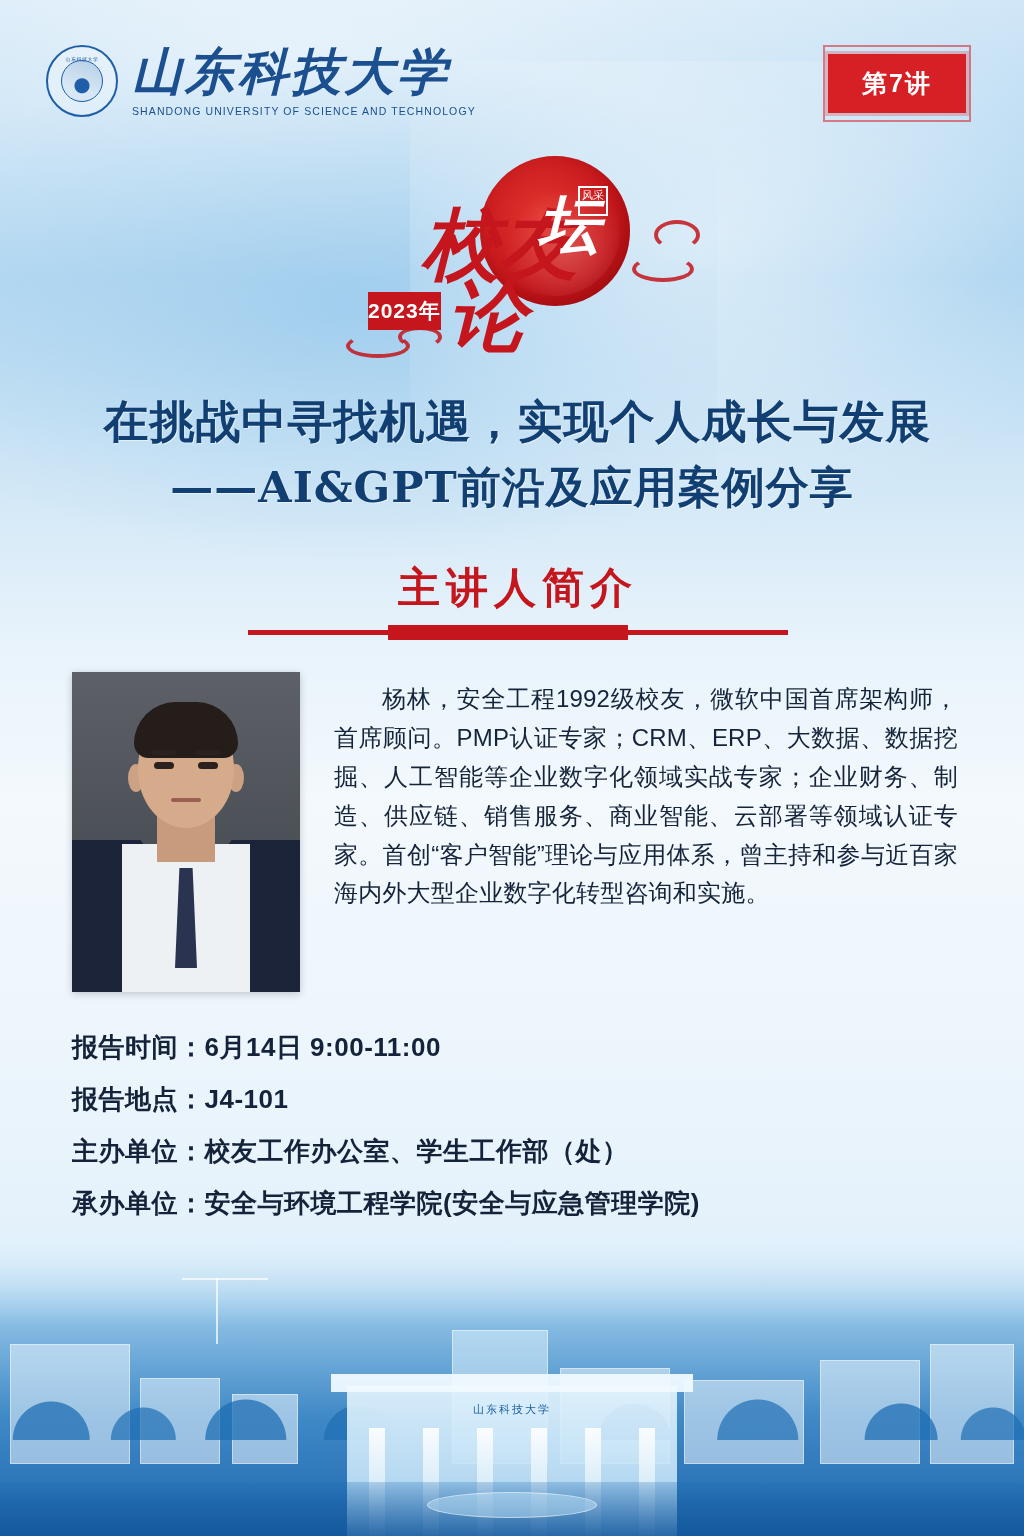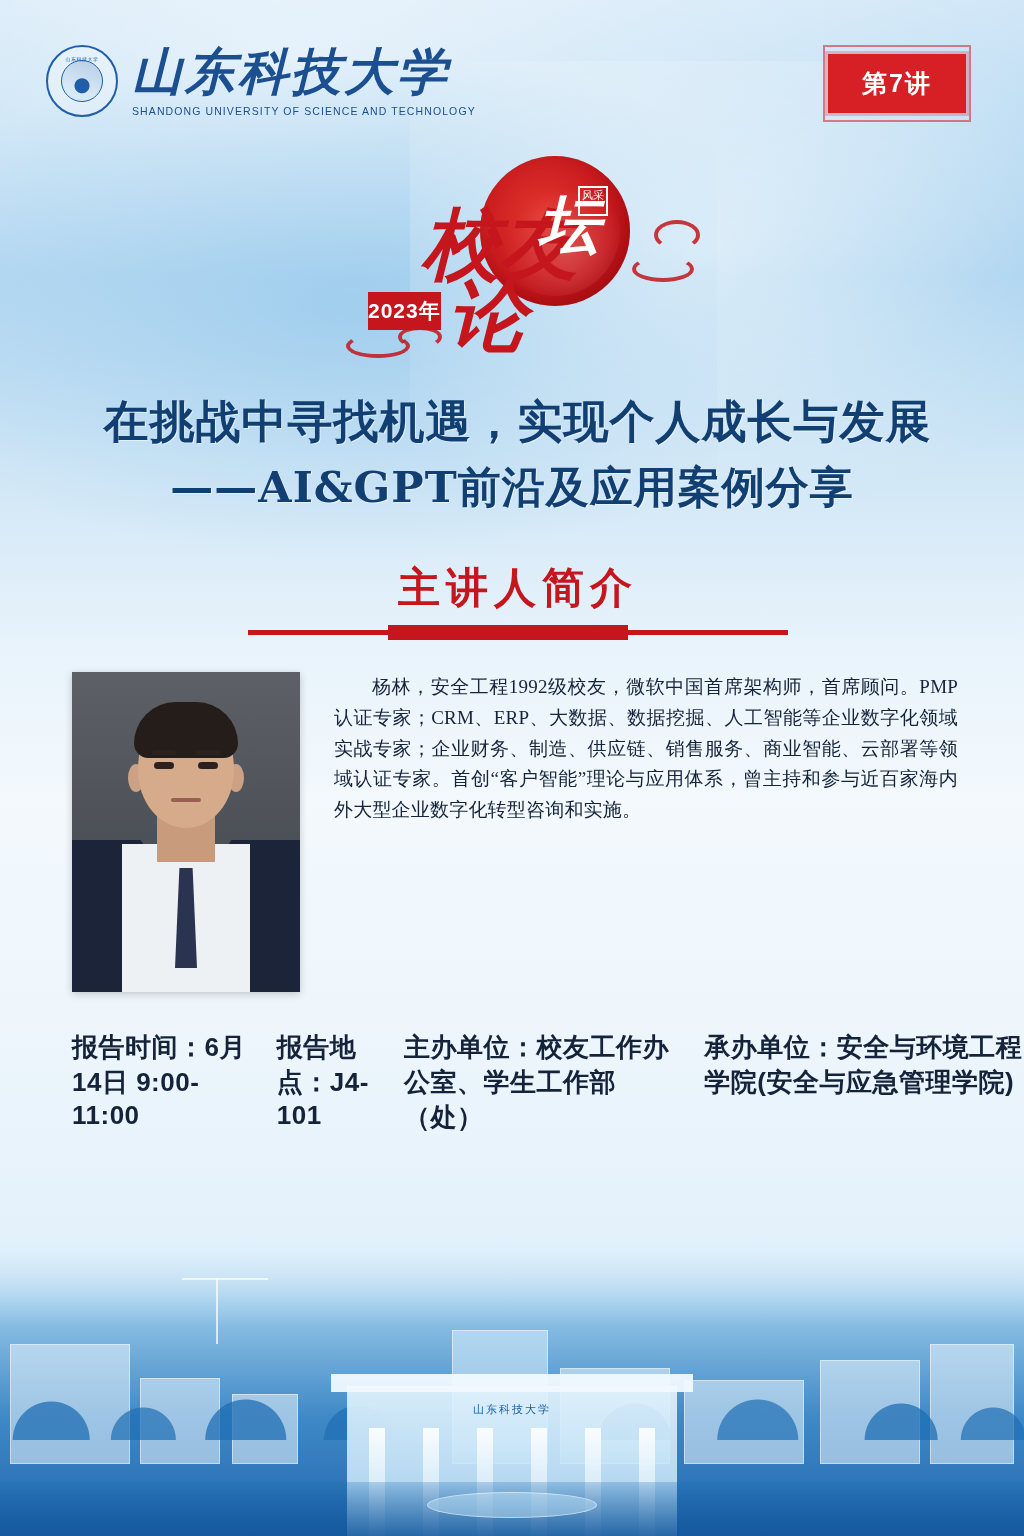--- a/index.html
+++ b/index.html
@@ -251,30 +251,31 @@
     background: #2b2220;
   }
   .p-eye-l { left: 50%; margin-left: -32px; }
   .p-eye-r { left: 50%; margin-left: 12px; }
   .p-mouth {
     position: absolute; left: 50%; top: 126px; transform: translateX(-50%);
     width: 30px; height: 4px; border-radius: 3px; background: #9a5f52;
   }
 
   .bio {
-    font-family: Liberation Serif, serif;
-    font-size: 19px; color: #15243a; line-height: 1.62;
+    font-family: Liberation Sans, sans-serif;
+    font-size: 24px; color: #15243a; line-height: 1.62;
     text-indent: 2em; text-align: justify;
     letter-spacing: 0.2px;
+    margin-top: 8px;
   }
 
   
   .info {
     position: absolute; top: 1030px; left: 72px;
-    display: flex; gap: 17px;
+    display: flex; flex-direction: column; gap: 17px;
   }
   .info-row {
     font-size: 26px; font-weight: 700; color: #14233a;
     letter-spacing: 0.5px;
   }
 
   
   .campus {
     position: absolute; left: 0; bottom: 0; width: 100%; height: 300px;
     background: linear-gradient(180deg, rgba(160,205,235,0.0) 0%, rgba(96,170,220,0.55) 22%, rgba(38,120,190,0.85) 60%, rgba(22,96,170,0.95) 100%);

